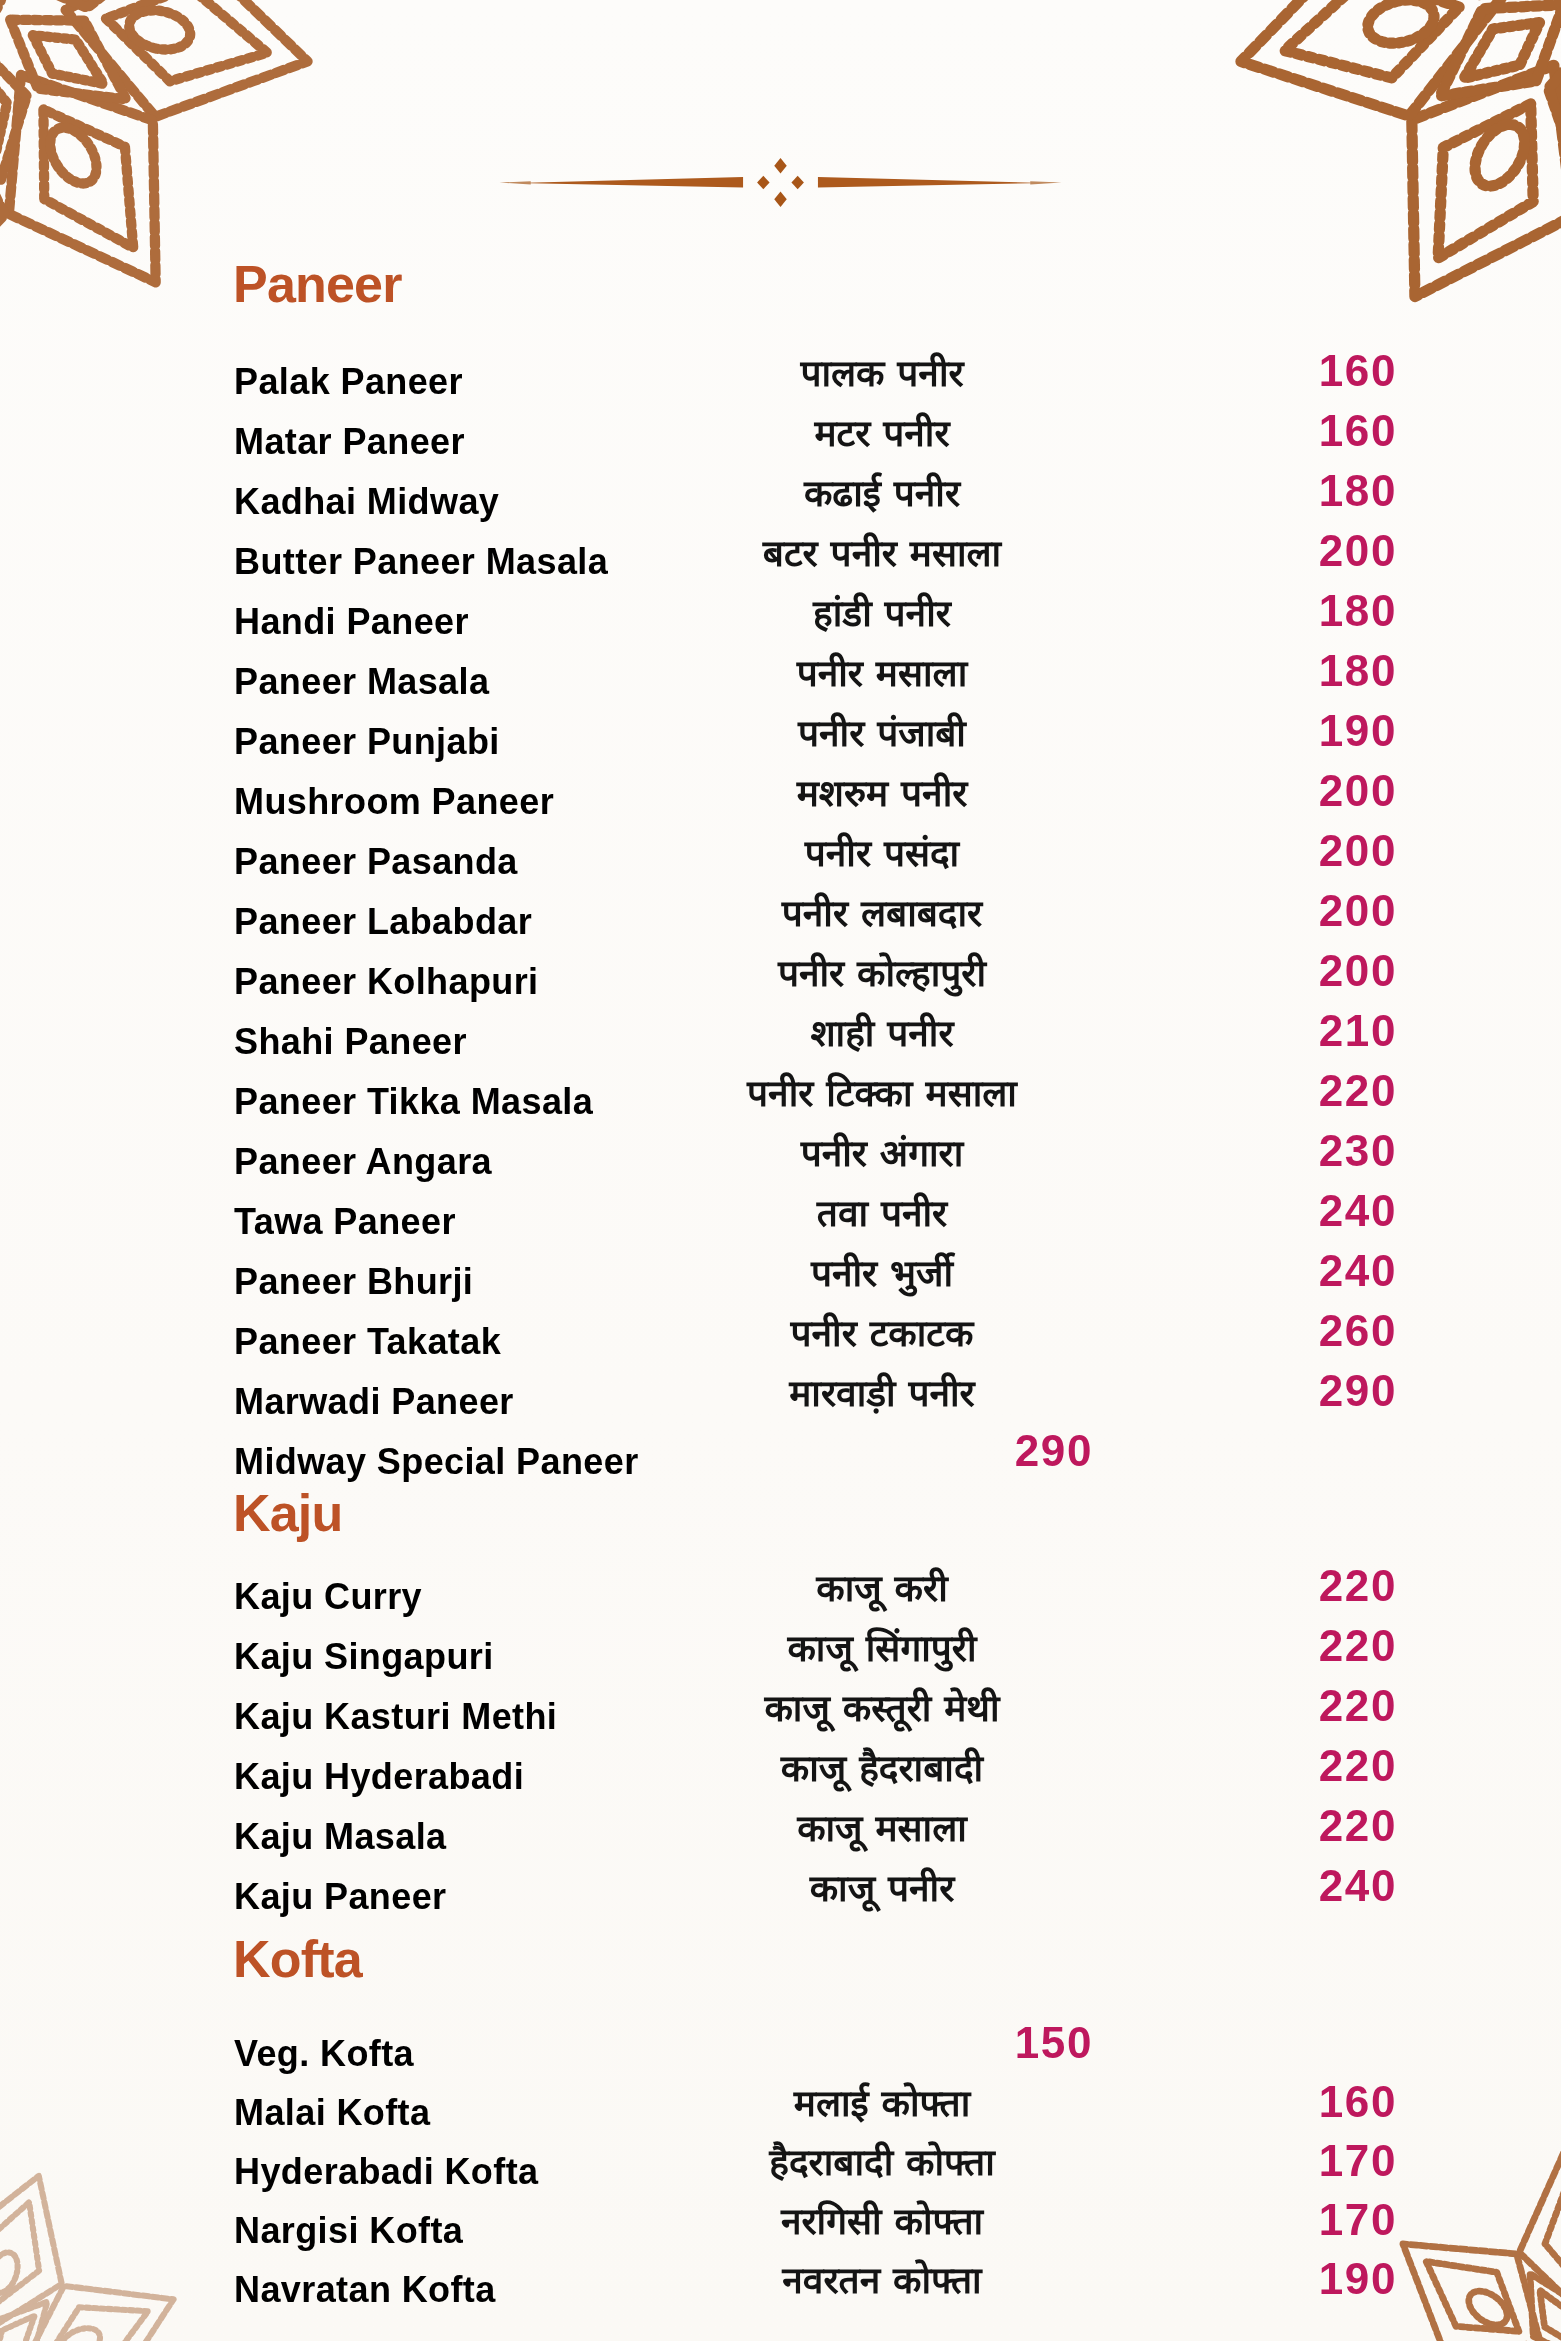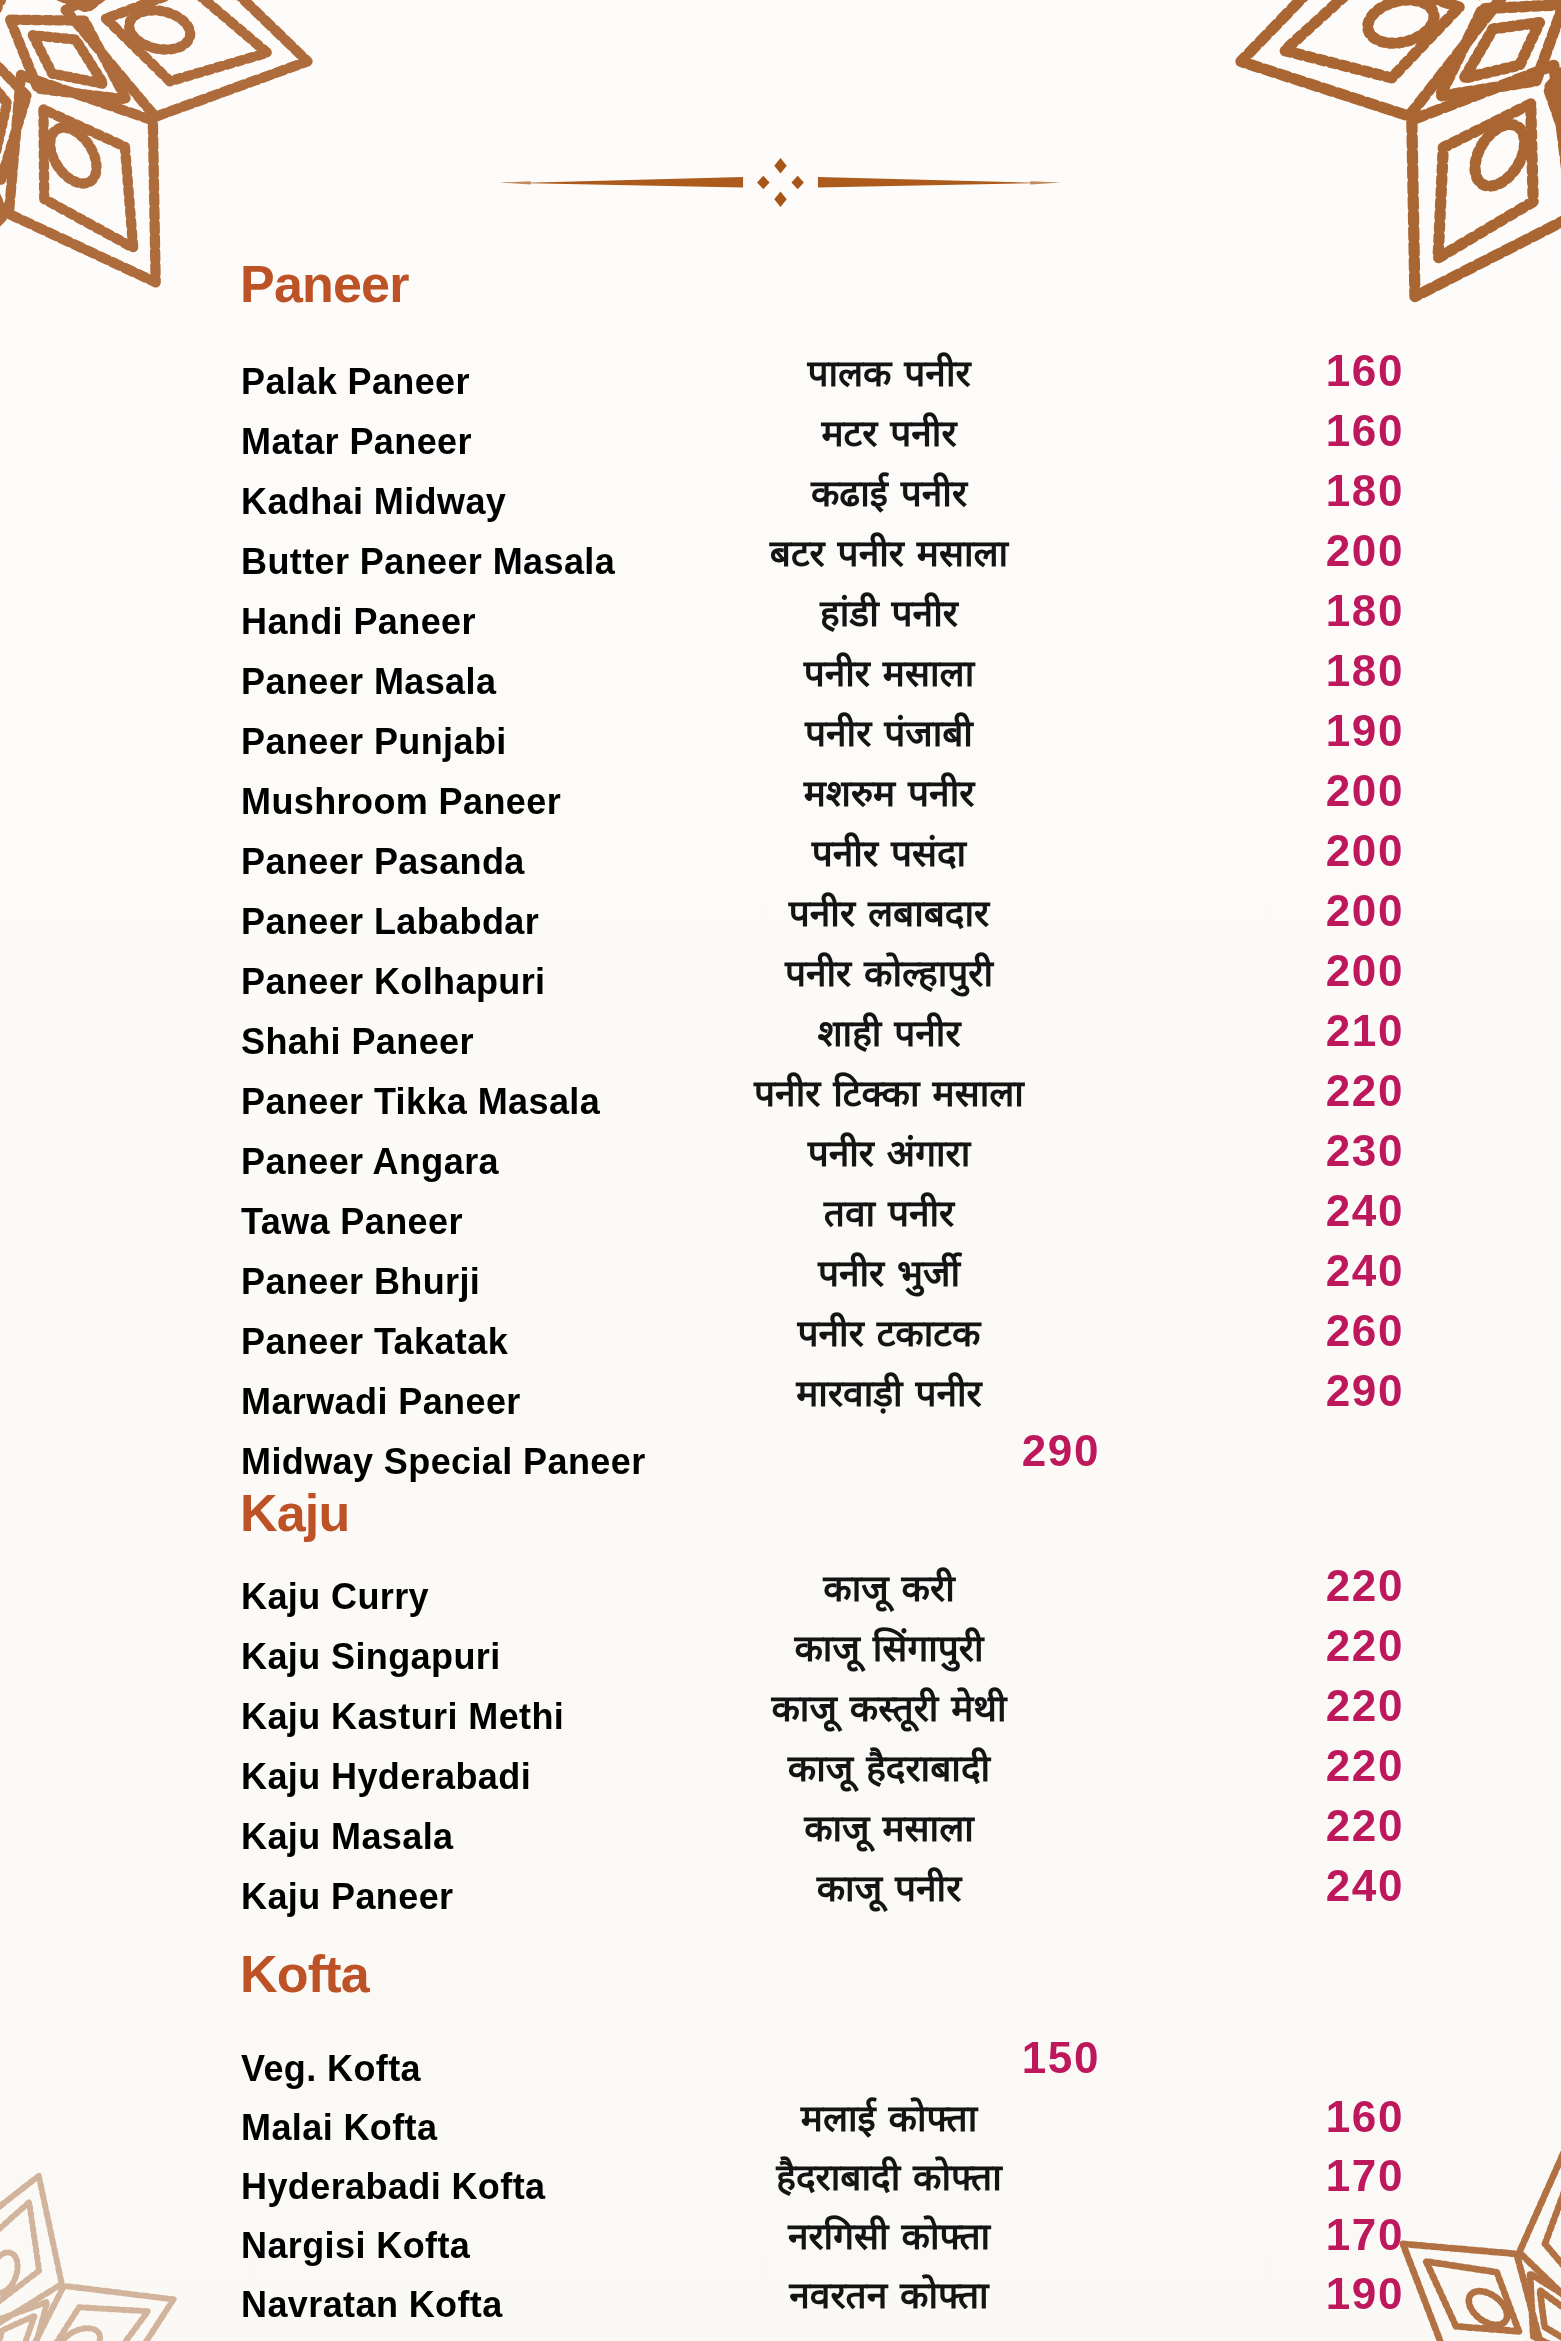--- a/index.html
+++ b/index.html
@@ -4,31 +4,31 @@
 <style>
   html,body{margin:0;padding:0;}
   body{
     width:1561px;height:2342px;position:relative;overflow:hidden;
     background:linear-gradient(180deg,#fdfcfa 0%,#fcfaf7 60%,#fbf9f5 100%);
     font-family:"Liberation Sans",sans-serif;
   }
   .page{position:absolute;inset:0;}
   svg.decor{position:absolute;inset:0;display:block;}
   .content{position:absolute;inset:0;}
-  #sections{position:absolute;top:258px;left:0;right:0;padding-left:7px;}
+  #sections{position:absolute;top:258px;left:0;right:0;}
   .menu-section{margin:0;}
   .section-title{
     font-family:"Liberation Sans",sans-serif;
     font-size:52px;font-weight:700;line-height:1;
     color:#bd5226;margin:0 0 0 233px;letter-spacing:-0.8px;
   }
   .menu-section:nth-child(1) .section-title{margin-bottom:37px;}
   .menu-section:nth-child(2){margin-top:0;}
   .menu-section:nth-child(2) .section-title{margin-bottom:23.4px;}
-  .menu-section:nth-child(3){margin-top:26px;}
+  .menu-section:nth-child(3){margin-top:11px;}
   .menu-section:nth-child(3) .section-title{margin-bottom:34px;}
   .rows{margin-left:234px;}
   .row{
     display:grid;grid-template-columns:437px 422px 304px;
     align-items:center;height:60px;
   }
   .menu-section:nth-child(3) .row{height:59px;}
   .en{
     font-size:36px;font-weight:600;color:#000000;
     letter-spacing:0.4px;transform:translateY(4.7px);

